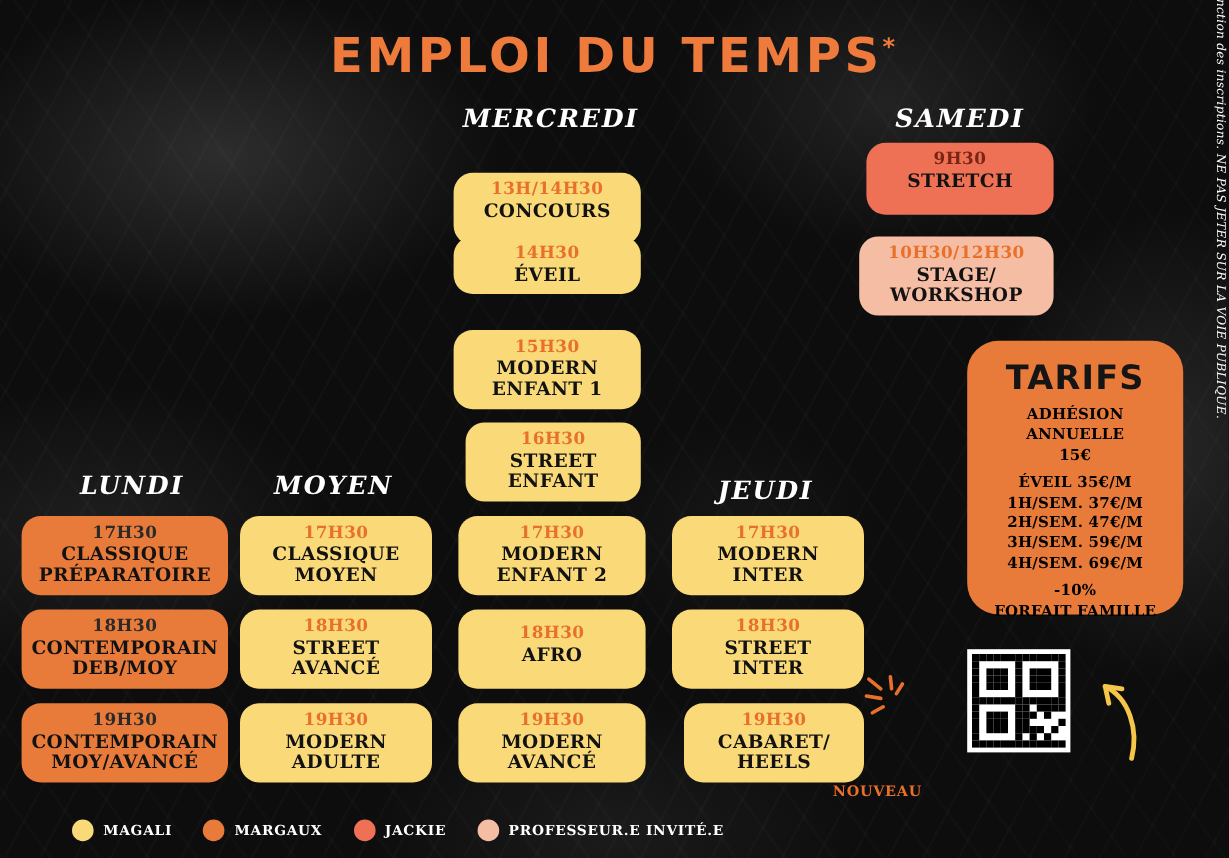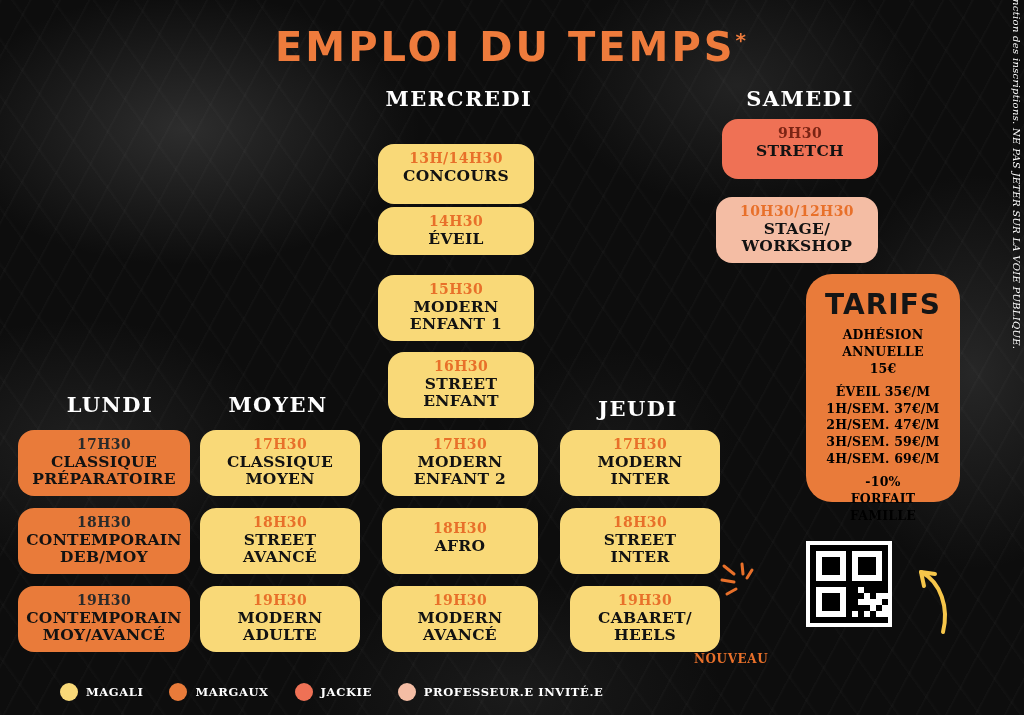--- a/index.html
+++ b/index.html
@@ -52,20 +52,21 @@
 
   .col-head {
     position: absolute;
     font-family: "DejaVu Serif", serif;
     font-weight: bold;
     font-size: 21px;
     color: #ffffff;
     letter-spacing: 1.5px;
     text-align: center;
     white-space: nowrap;
+    font-style: italic;
   }
 
   .card {
     position: absolute;
     border-radius: 16px;
     text-align: center;
     padding: 7px 6px 9px;
     line-height: 1.08;
     color: #1b1b1b;
   }
@@ -247,21 +248,21 @@
   <div class="card" style="left:200px; top:586px; width:160px; height:66px; background:#f9d978;">
     <span class="time">19H30</span>
     <span class="name">MODERN</span>
     <span class="name">ADULTE</span>
   </div>
 
   <div class="card" style="left:378px; top:119px; width:156px; height:60px; background:#f9d978;margin-top:25px;">
     <span class="time">13H/14H30</span>
     <span class="name">CONCOURS</span>
   </div>
-  <div class="card" style="left:378px; top:207px; width:156px; height:48px; background:#f9d978;">
+  <div class="card" style="left:378px; top:197px; width:156px; height:48px; background:#f9d978;">
     <span class="time">14H30</span>
     <span class="name">ÉVEIL</span>
   </div>
   <div class="card" style="left:378px; top:275px; width:156px; height:66px; background:#f9d978;">
     <span class="time">15H30</span>
     <span class="name">MODERN</span>
     <span class="name">ENFANT 1</span>
   </div>
   <div class="card" style="left:388px; top:352px; width:146px; height:66px; background:#f9d978;">
     <span class="time">16H30</span>
@@ -313,21 +314,21 @@
   <div class="card" style="left:722px; top:119px; width:156px; height:60px; background:#ef7155;">
     <span class="time" style="color:#7a2414;text-align:center;">9H30</span>
     <span class="name">STRETCH</span>
   </div>
   <div class="card" style="left:716px; top:197px; width:162px; height:66px; background:#f4bda4;">
     <span class="time">10H30/12H30</span>
     <span class="name">STAGE/</span>
     <span class="name">WORKSHOP</span>
   </div>
 
-  <div class="tarifs" style="left:806px; top:274px; width:154px; height:228px; background:#e97b3a;">
+  <div class="tarifs" style="left:806px; top:284px; width:180px; height:228px; background:#e97b3a;">
     <h3>TARIFS</h3>
     <div class="line">ADHÉSION ANNUELLE</div>
     <div class="line">15€</div>
     <div class="gap"></div>
     <div class="line">ÉVEIL 35€/M</div>
     <div class="line">1H/SEM. 37€/M</div>
     <div class="line">2H/SEM. 47€/M</div>
     <div class="line">3H/SEM. 59€/M</div>
     <div class="line">4H/SEM. 69€/M</div>
     <div class="gap"></div>

